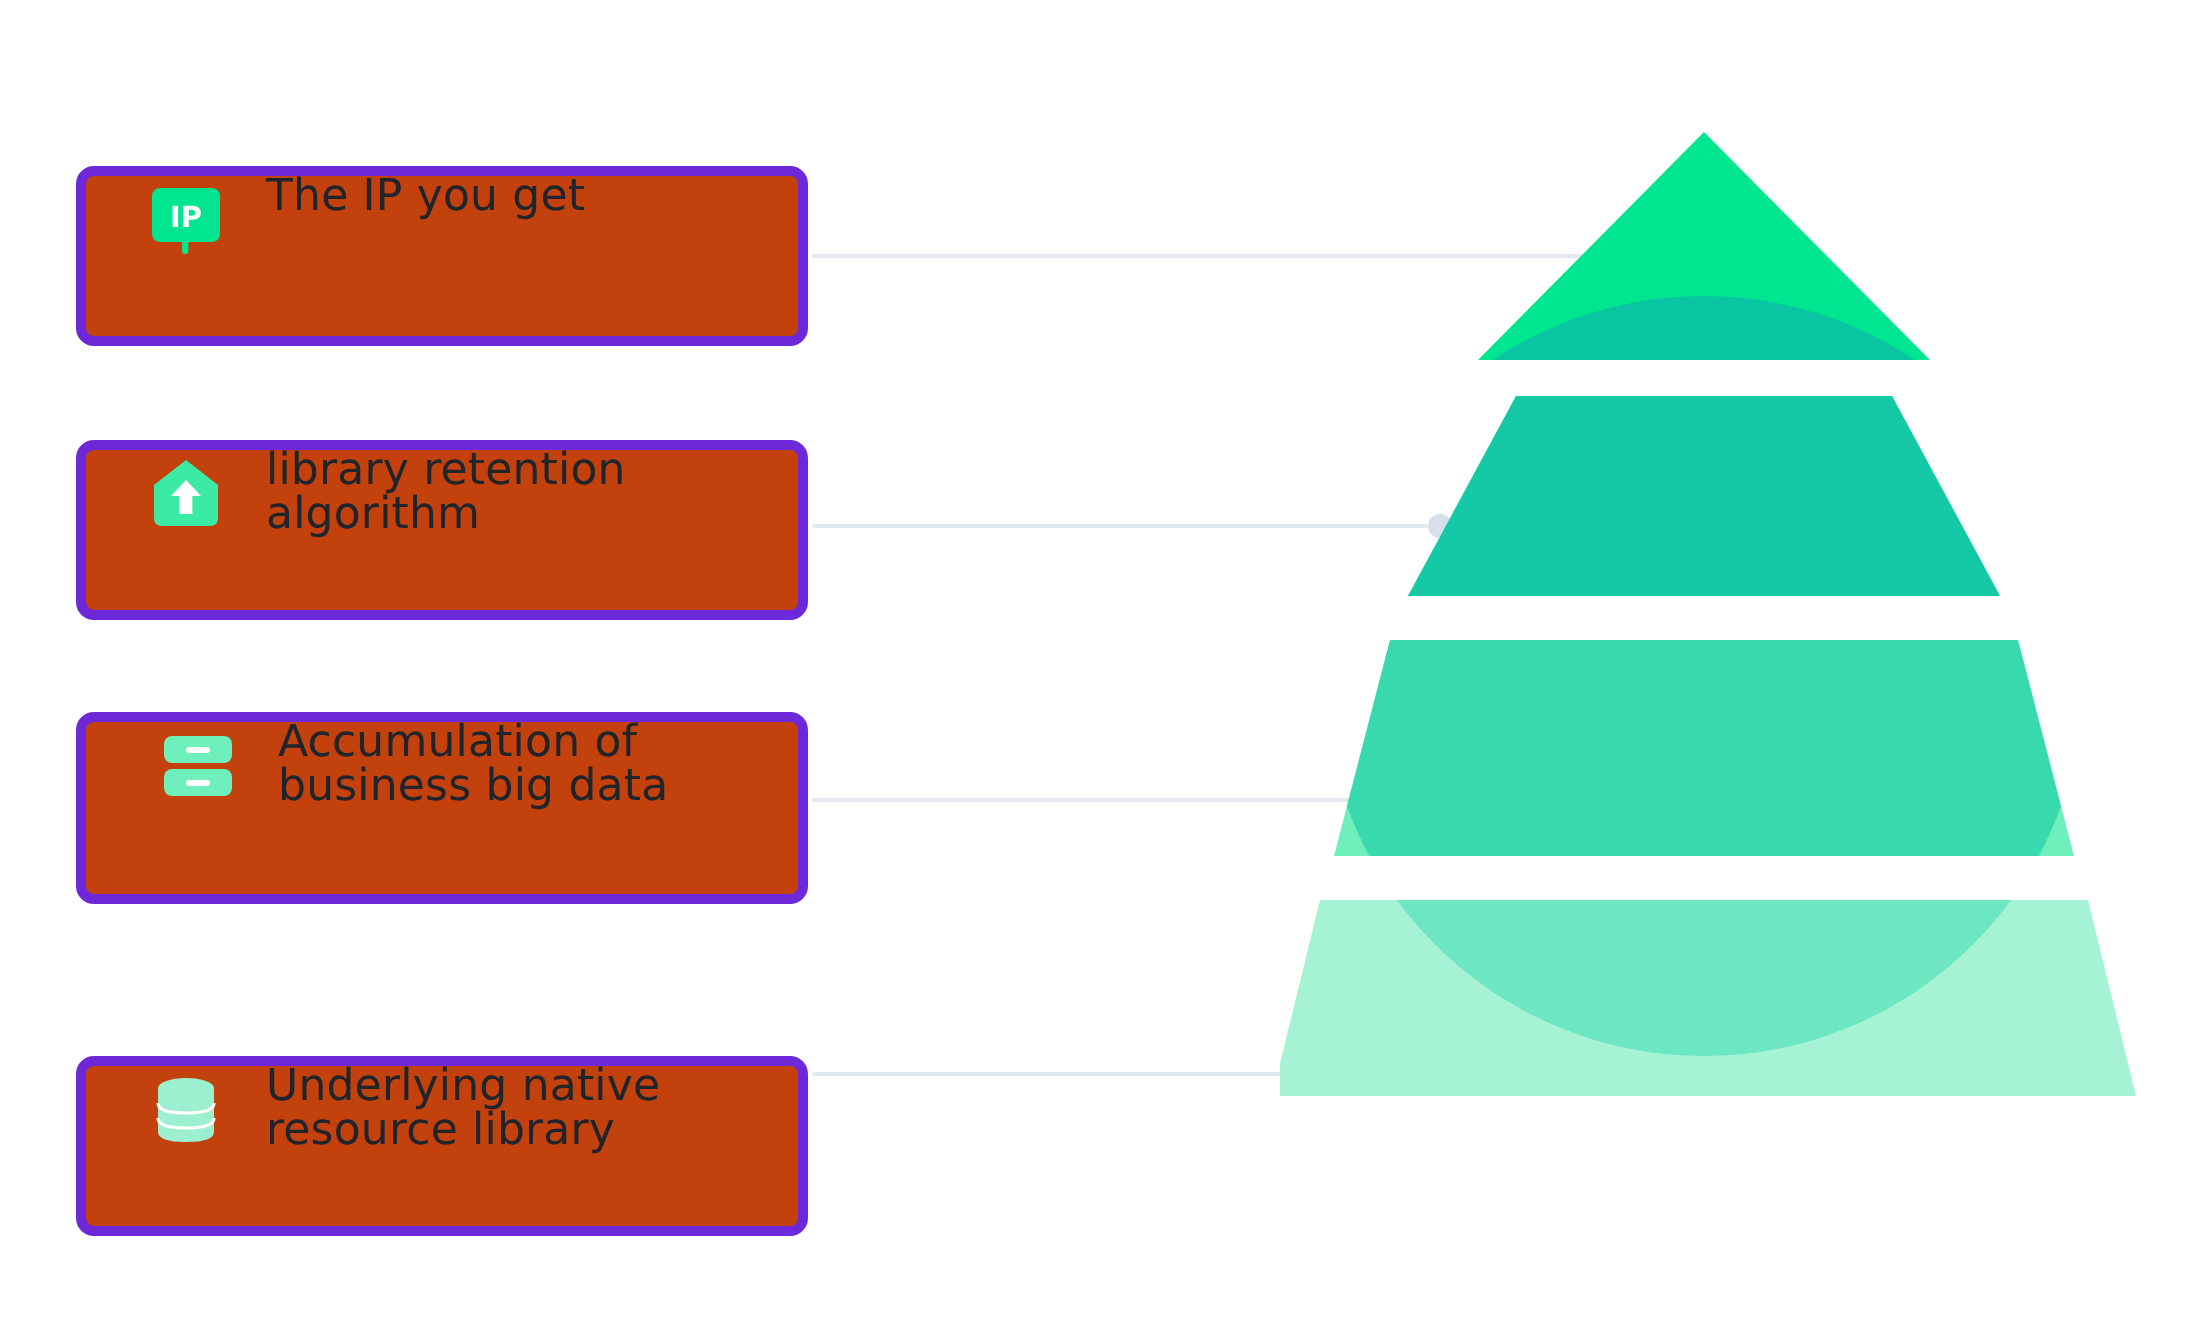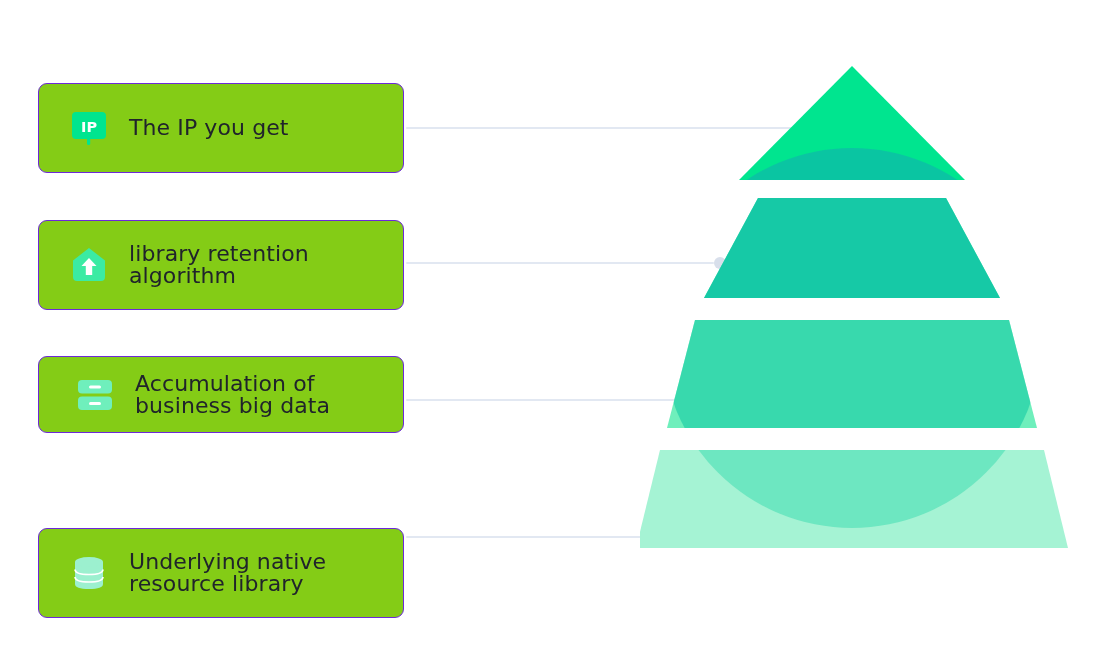--- a/index.html
+++ b/index.html
@@ -29,25 +29,25 @@
     left: 38px;
     top: 0;
     width: 368px;
     height: 660px;
   }
   .card {
     position: absolute;
     left: 0;
     width: 366px;
     box-sizing: border-box;
-    background: #84cc16;
-    border: 1px solid #6d28d9;
+    background: #c2410c;
+    border: 5px solid #6d28d9;
     border-radius: 9px;
     display: flex;
-    align-items: center;
+    align-items: flex-start;
     padding: 0 0 0 28px;
   }
   .card-icon {
     flex: 0 0 auto;
     width: 44px;
     height: 44px;
     display: flex;
     align-items: center;
     justify-content: center;
     margin-right: 18px;
@@ -178,21 +178,21 @@
     <div class="card" style="top:220px; height:90px;">
       <span class="card-icon">
         <svg width="40" height="40" viewBox="0 0 40 40" xmlns="http://www.w3.org/2000/svg">
           <path d="M20 3 L36 15.5 L36 32 Q36 36 32 36 L8 36 Q4 36 4 32 L4 15.5 Z" fill="#3BEBA3"></path>
           <path d="M20 13 L27.5 21 L23.2 21 L23.2 30 L16.8 30 L16.8 21 L12.5 21 Z" fill="#ffffff"></path>
         </svg>
       </span>
       <span class="card-label">library retention algorithm</span>
     </div>
 
-    <div class="card" style="top:356px; height:77px;padding-left:34px;">
+    <div class="card" style="top:356px; height:96px;padding-left:34px;">
       <span class="card-icon">
         <svg width="40" height="40" viewBox="0 0 40 40" xmlns="http://www.w3.org/2000/svg">
           <rect x="3" y="5" width="34" height="13.5" rx="4" fill="#6FEFBC"></rect>
           <rect x="14" y="10.5" width="12" height="3" rx="1.5" fill="#ffffff"></rect>
           <rect x="3" y="21.5" width="34" height="13.5" rx="4" fill="#6FEFBC"></rect>
           <rect x="14" y="27" width="12" height="3" rx="1.5" fill="#ffffff"></rect>
         </svg>
       </span>
       <span class="card-label">Accumulation of business big data</span>
     </div>

